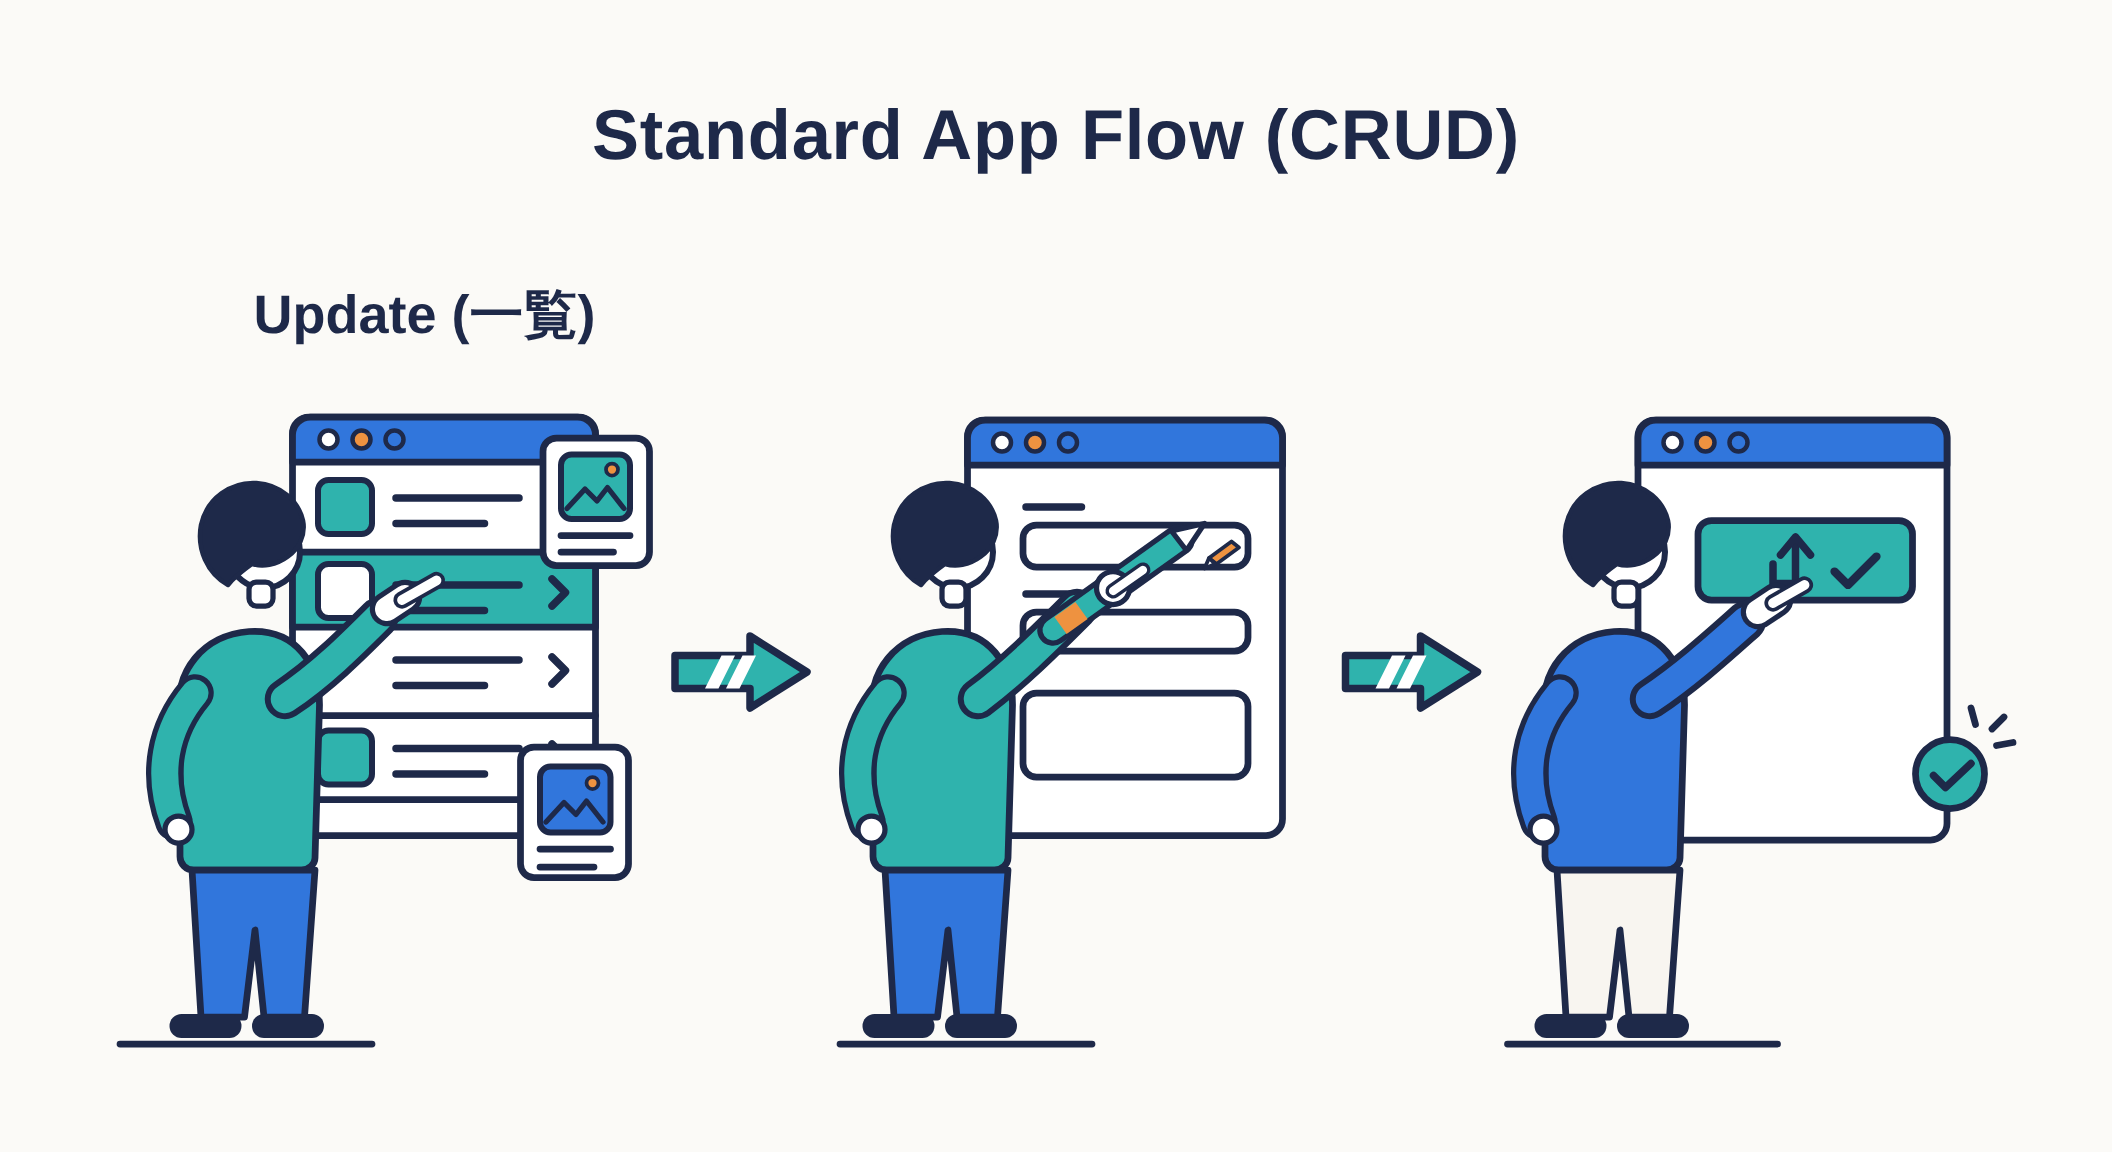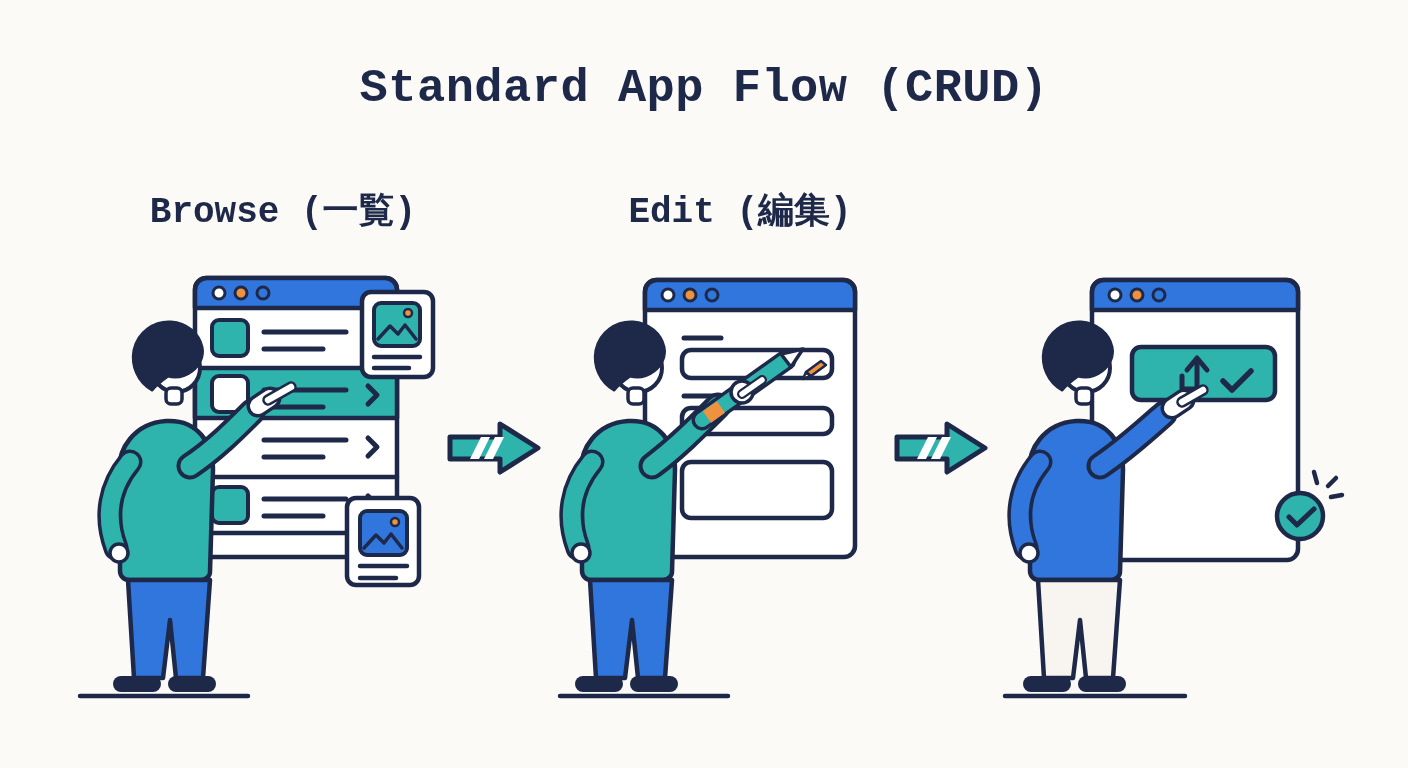--- a/index.html
+++ b/index.html
@@ -1,19 +1,19 @@
 <!DOCTYPE html>
 <html style="--c-navy: #1e2949; --c-teal: #2fb3ad; --c-blue: #3176dc; --c-orange: #ee9240; --c-dotteal: #23a795; --c-background: #fbfaf7; --c-white: #ffffff; --c-cream: #f8f5f0;"><head>
 <meta charset="utf-8">
 <style>
   html,body{margin:0;padding:0;}
   .canvas{
     position:relative;width:1408px;height:768px;overflow:hidden;
     background:var(--c-background,#fbfaf7);
-    font-family:Liberation Mono, monospace;
+    font-family:Liberation Sans, sans-serif;
   }
   .page-title{
     position:absolute;top:62px;left:704px;transform:translateX(-50%);
     font-size:47px;font-weight:700;color:var(--c-navy,#1e2949);
     white-space:nowrap;letter-spacing:.5px;
   }
   .panel-label{
     position:absolute;top:186px;transform:translateX(-50%);
     font-size:36px;font-weight:700;color:var(--c-navy,#1e2949);
     white-space:nowrap;
@@ -31,22 +31,21 @@
   .s-blue{stroke:var(--c-blue,#3176dc);}
   .s-orange{stroke:var(--c-orange,#ee9240);}
   .s-white{stroke:var(--c-white,#ffffff);}
 </style>
 </head>
 <body>
 
 <div class="canvas">
 
   <div class="page-title">Standard App Flow (CRUD)</div>
-  <div class="panel-label" id="h-browse">Browse (一覧)</div>
-  <div class="panel-label" id="h-edit">Edit (編集)</div>
+  <div class="panel-label" id="h-browse">Update (一覧)</div>
 
   <svg width="1408" height="768" viewBox="0 0 1408 768">
 
     <g>
 
       <g>
         <rect x="195" y="278" width="202" height="279" rx="11" class="f-white ink" stroke-width="4.5"></rect>
         <path d="M195,308 v-18 a12,12 0 0 1 12,-12 h178 a12,12 0 0 1 12,12 v18 Z" class="f-blue ink" stroke-width="4.5"></path>
         <circle cx="219" cy="293" r="6" class="f-white ink" stroke-width="3"></circle>
         <circle cx="241" cy="293" r="6" class="f-orange ink" stroke-width="3"></circle>

